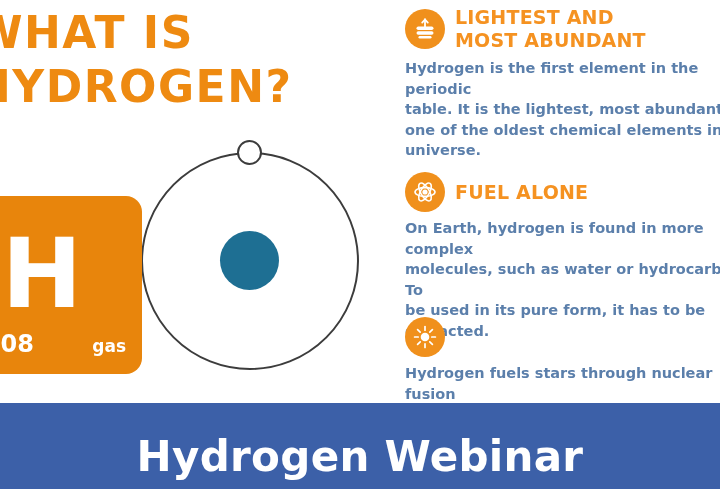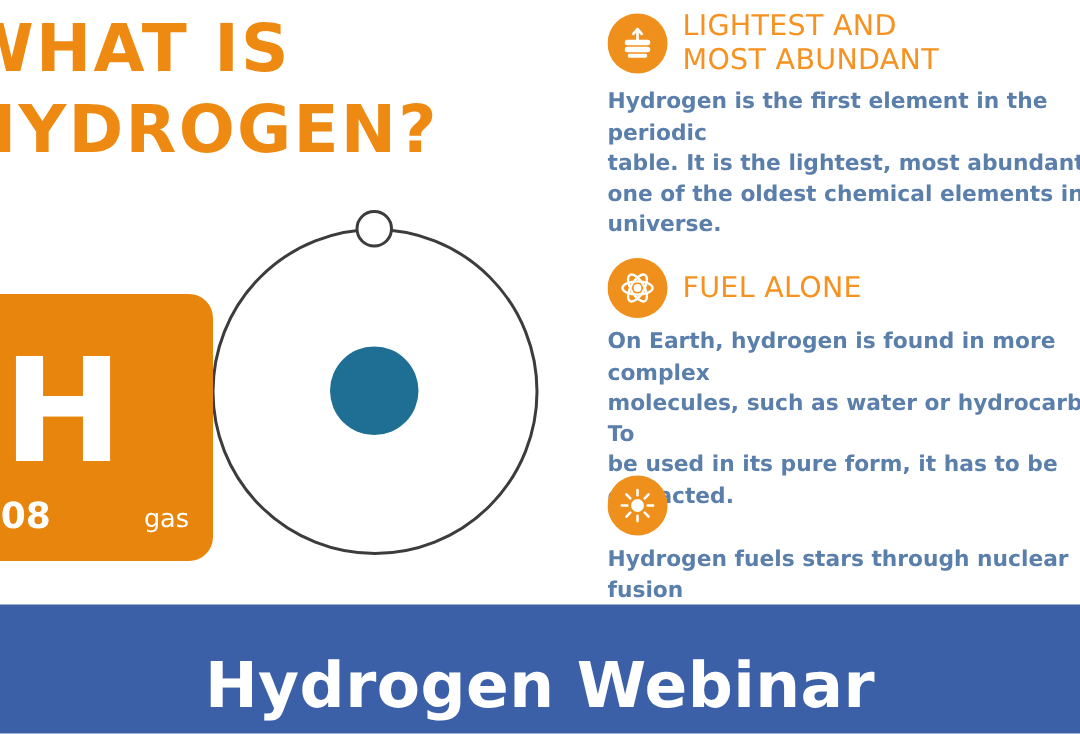--- a/index.html
+++ b/index.html
@@ -120,21 +120,21 @@
     font-family: "DejaVu Sans", sans-serif;
     font-weight: 700;
     font-size: 24px;
     color: #ffffff;
   }
   #element-state {
     position: absolute;
     right: 16px;
     bottom: 18px;
     font-family: "DejaVu Sans", sans-serif;
-    font-weight: 400;
+    font-weight: 700;
     font-size: 17px;
     color: #ffffff;
   }
 
   
   #right-panel {
     position: absolute;
     left: 405px;
     top: 0;
     width: 360px;   
@@ -162,21 +162,21 @@
     height: 40px;
     border-radius: 50%;
     background: #f0901c;
     display: flex;
     align-items: center;
     justify-content: center;
   }
   .fact-icon svg { display: block; }
   .fact-title {
     font-family: "DejaVu Sans", sans-serif;
-    font-weight: 400;
+    font-weight: 700;
     font-size: 19px;
     line-height: 23px;
     letter-spacing: 0.2px;
     color: #f59221;
     white-space: pre-line;
   }
   .fact-body {
     font-family: "DejaVu Sans", sans-serif;
     font-weight: 700;
     font-size: 14.5px;

